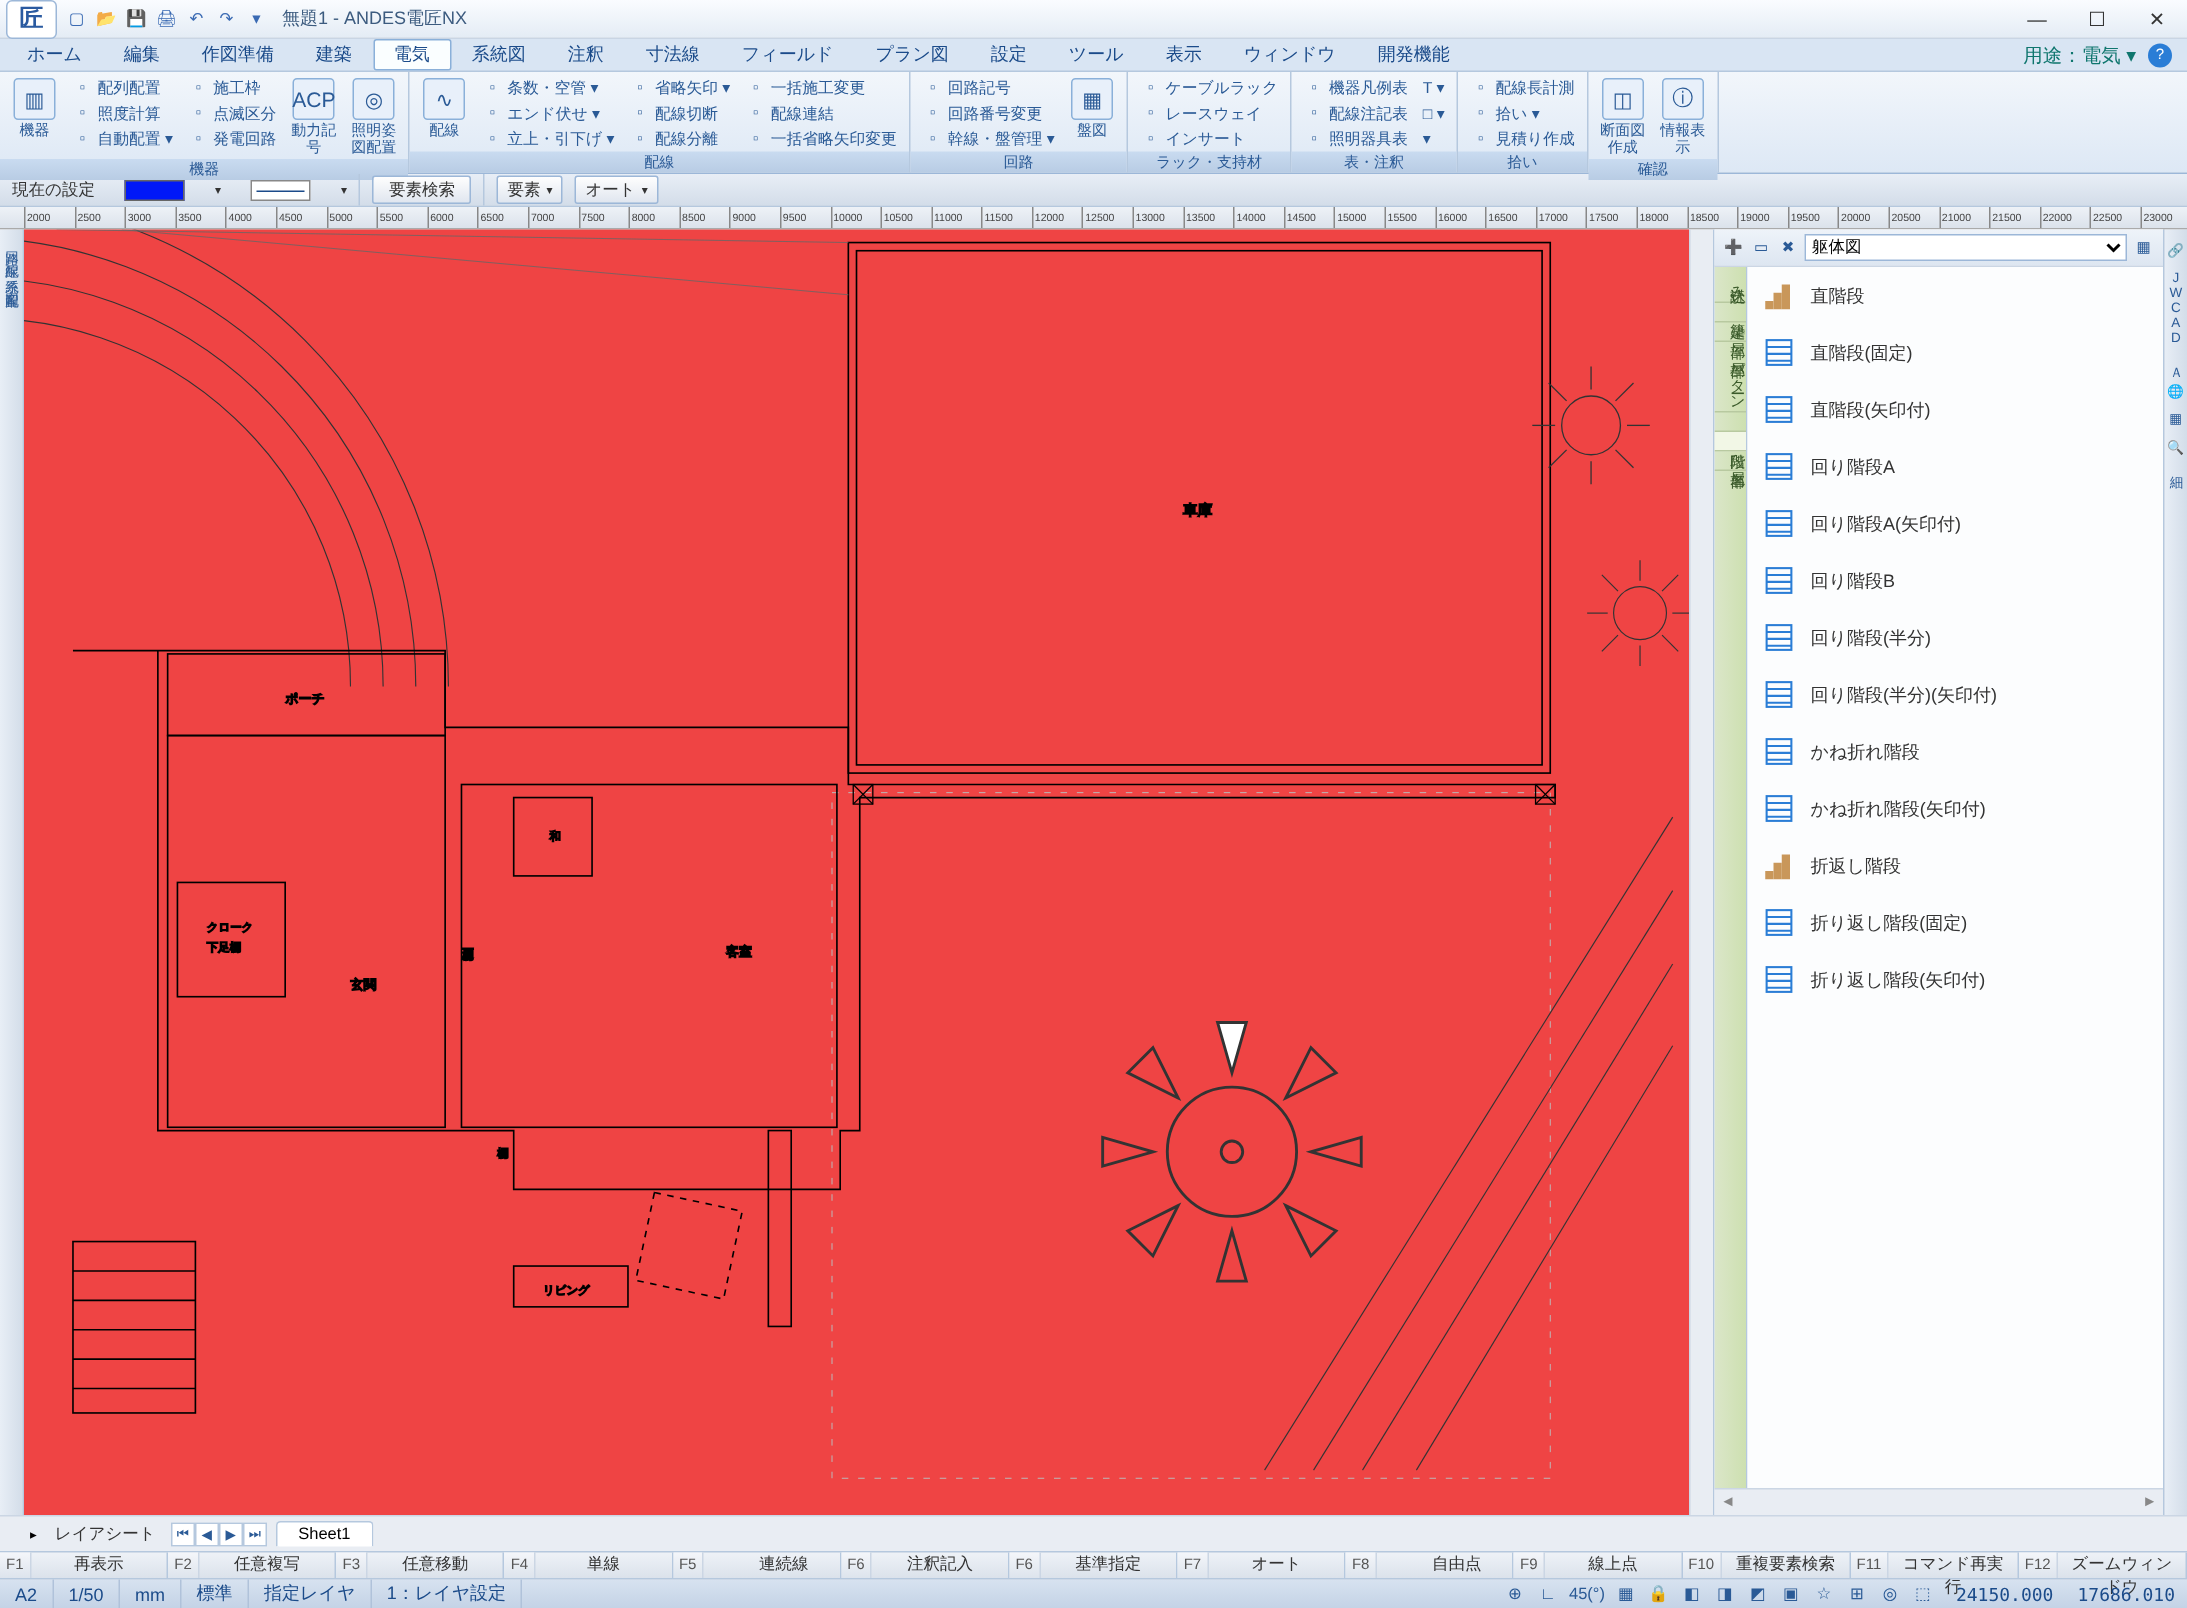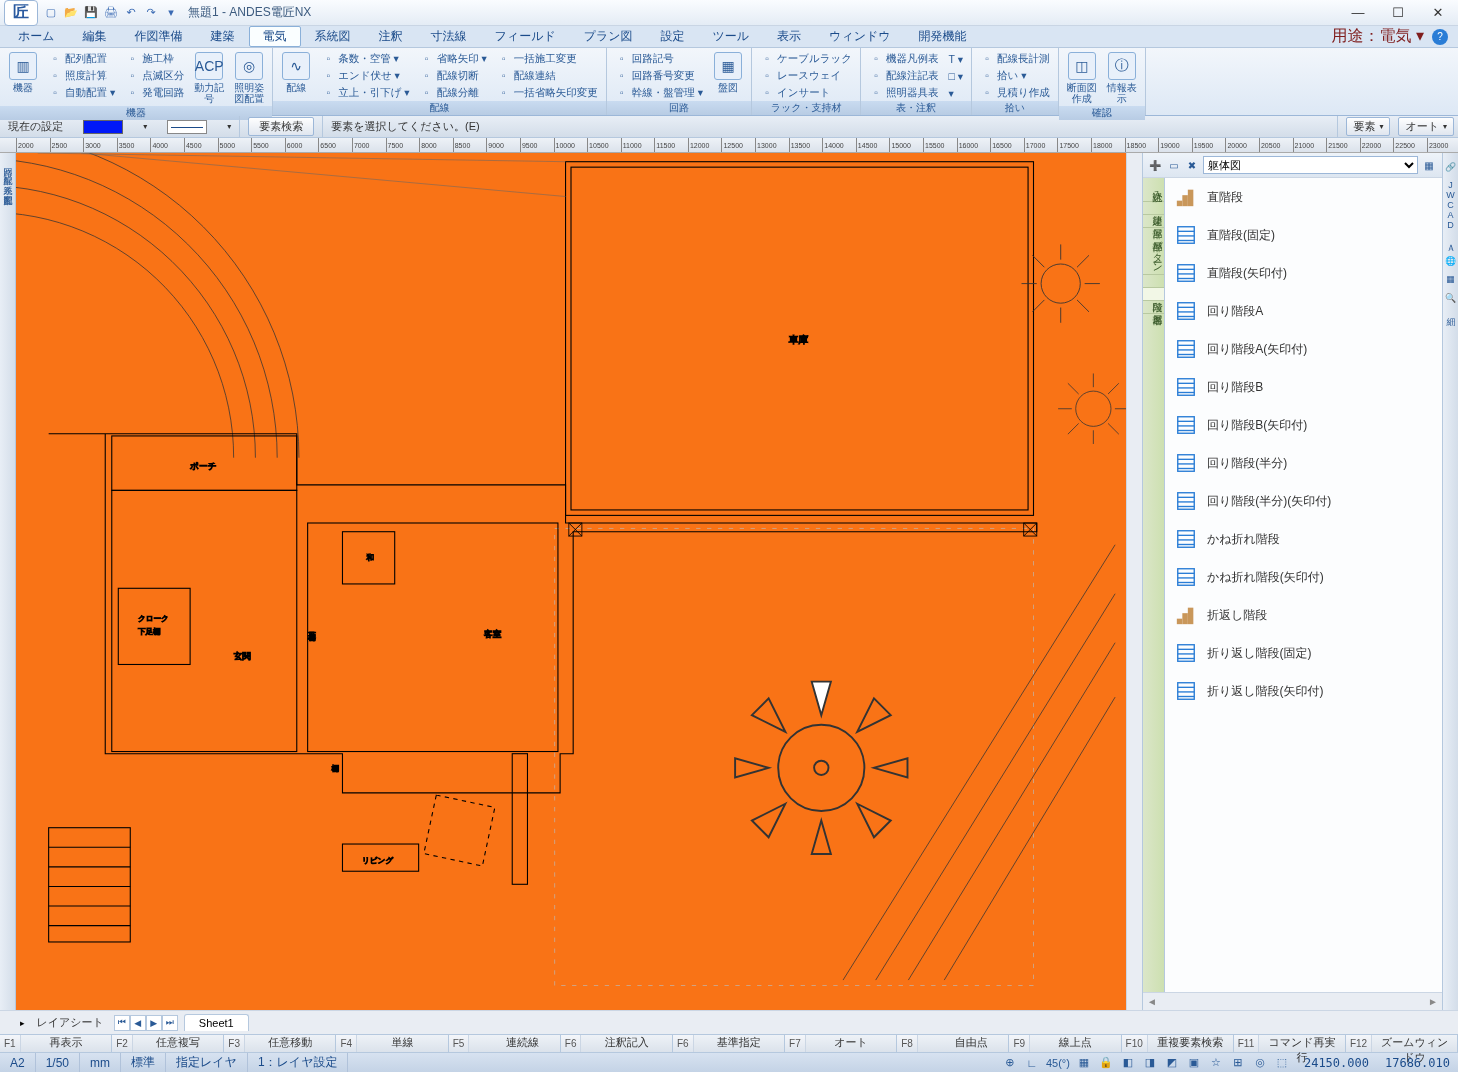--- a/index.html
+++ b/index.html
@@ -11,21 +11,21 @@
 .qat { display: flex; gap: 2px; }
 .qat-btn { width: 18px; height: 18px; display: flex; align-items: center; justify-content: center; font-size: 11px; color: #3a6ab3; }
 .title-text { margin-left: 8px; color: #3c5b7f; font-size: 12px; }
 .win-controls { margin-left: auto; display: flex; }
 .win-btn { width: 40px; height: 26px; display: flex; align-items: center; justify-content: center; font-size: 13px; color: #333; }
 
 
 .menubar { height: 22px; background: #d9e5f3; display: flex; align-items: center; padding: 0 4px; border-bottom: 1px solid #b5c8de; }
 .menu-item { padding: 2px 14px; color: #1b4b8a; font-size: 12px; border-radius: 2px; cursor: pointer; }
 .menu-item.active { background: #fafeff; border: 1px solid #8ab0d9; padding: 1px 13px; }
-.usage { margin-left: auto; color: #7f1d1d; font-size: 16px; padding-right: 8px; }
+.usage { margin-left: auto; color: #0f766e; font-size: 13px; padding-right: 8px; }
 .help-q { width: 16px; height: 16px; border-radius: 8px; background: #2a7dd6; color: #fff; display: flex; align-items: center; justify-content: center; font-size: 10px; margin-right: 6px; }
 
 
 .ribbon { height: 68px; background: linear-gradient(#f2f6fb,#dde8f5); display: flex; border-bottom: 1px solid #9cb7d8; }
 .rgroup { border-right: 1px solid #b5c8de; display: flex; flex-direction: column; }
 .rgroup-body { flex: 1; display: flex; align-items: flex-start; padding: 2px 4px 0; gap: 2px; }
 .rgroup-label { height: 15px; text-align: center; font-size: 10px; color: #2a5a96; background: linear-gradient(#c9dbf0,#b8cce4); }
 .rbtn-large { width: 38px; display: flex; flex-direction: column; align-items: center; gap: 2px; padding: 2px; cursor: pointer; }
 .ricon-lg { width: 28px; height: 28px; background: #e8f0fa; border: 1px solid #8ab0d9; border-radius: 3px; display: flex; align-items: center; justify-content: center; font-size: 14px; color: #2a5a96; }
 .rbtn-large-label { font-size: 10px; color: #2a5a96; text-align: center; line-height: 1.1; }
@@ -46,21 +46,21 @@
 
 .ruler-h { height: 15px; background: linear-gradient(#eef2f7,#dbe2eb); border-bottom: 1px solid #aaa; font-size: 7px; color: #444; display: flex; overflow: hidden; padding-left: 16px; }
 .ruler-tick { width: 33.6px; border-left: 1px solid #888; padding-left: 1px; line-height: 15px; flex-shrink: 0; }
 
 
 .main { display: flex; height: calc(100% - 26px - 22px - 68px - 22px - 15px - 24px - 18px - 20px); }
 .vstrip { width: 16px; background: linear-gradient(90deg,#e8eef6,#d3dde9); border-right: 1px solid #b5c8de; writing-mode: vertical-rl; text-orientation: upright; font-size: 9px; color: #2a5a96; display: flex; align-items: center; padding: 4px 0; }
 .vstrip-right { border-left: 1px solid #b5c8de; border-right: none; }
 .vstrip-item { padding: 4px 0; cursor: pointer; }
 
-.canvas-area { flex: 1; position: relative; background: #f97316; overflow: hidden; }
+.canvas-area { flex: 1; position: relative; background: #ef4444; overflow: hidden; }
 .drawing { position: absolute; inset: 0; }
 
 
 .side-panel { width: 300px; background: #f6f8fb; border-left: 1px solid #b5c8de; display: flex; flex-direction: column; }
 .side-header { display: flex; align-items: center; gap: 4px; padding: 3px 6px; border-bottom: 1px solid #cbd6e4; background: linear-gradient(#eef3f9,#dde6f1); }
 .side-header .mini-icon { width: 14px; height: 14px; font-size: 10px; display: flex; align-items: center; justify-content: center; color: #2a5a96; }
 .side-select { flex: 1; height: 18px; font-size: 11px; border: 1px solid #9cb7d8; background: #fff; }
 .side-body { flex: 1; display: flex; overflow: hidden; }
 .side-tabs { width: 22px; background: linear-gradient(90deg,#dbe6c9,#cde0b0); border-right: 1px solid #b5c8de; display: flex; flex-direction: column; }
 .side-tab { writing-mode: vertical-rl; text-orientation: upright; font-size: 10px; padding: 6px 0; text-align: center; border-bottom: 1px solid #b8c9a0; color: #3a5a2a; cursor: pointer; }
@@ -336,23 +336,20 @@
 <div class="subbar">
   <div class="subbar-seg">
     <span>現在の設定</span>
     <div class="color-swatch"></div>
     <span style="font-size:8px">▾</span>
     <div class="line-swatch"></div>
     <span style="font-size:8px">▾</span>
   </div>
   <div class="subbar-seg">
     <div class="subbar-btn">要素検索</div>
-  </div>
-  <div class="subbar-seg" style="flex:1">
-    <span>要素を選択してください。(E)</span>
   </div>
   <div class="subbar-seg" style="border-right:none; gap:8px; padding-right:4px">
     <div class="dd-btn">
         <span>要素</span>
         <span class="dd-arrow">▾</span>
       </div>
     <div class="dd-btn">
         <span>オート</span>
         <span class="dd-arrow">▾</span>
       </div>
@@ -631,33 +628,20 @@
             <div class="stair-icon">
               <svg viewBox="0 0 24 24">
                 <g fill="none" stroke="#2a7dd6" stroke-width="1.5">
                   <rect x="3" y="3" width="18" height="18"></rect>
                   <line x1="3" y1="8" x2="21" y2="8"></line>
                   <line x1="3" y1="13" x2="21" y2="13"></line>
                   <line x1="3" y1="18" x2="21" y2="18"></line>
                 </g>
               </svg>
             </div>
-            <span>回り階段B(矢印付)</span>
-          </div>
-          <div class="stair-item">
-            <div class="stair-icon">
-              <svg viewBox="0 0 24 24">
-                <g fill="none" stroke="#2a7dd6" stroke-width="1.5">
-                  <rect x="3" y="3" width="18" height="18"></rect>
-                  <line x1="3" y1="8" x2="21" y2="8"></line>
-                  <line x1="3" y1="13" x2="21" y2="13"></line>
-                  <line x1="3" y1="18" x2="21" y2="18"></line>
-                </g>
-              </svg>
-            </div>
             <span>回り階段(半分)</span>
           </div>
           <div class="stair-item">
             <div class="stair-icon">
               <svg viewBox="0 0 24 24">
                 <g fill="none" stroke="#2a7dd6" stroke-width="1.5">
                   <rect x="3" y="3" width="18" height="18"></rect>
                   <line x1="3" y1="8" x2="21" y2="8"></line>
                   <line x1="3" y1="13" x2="21" y2="13"></line>
                   <line x1="3" y1="18" x2="21" y2="18"></line>

